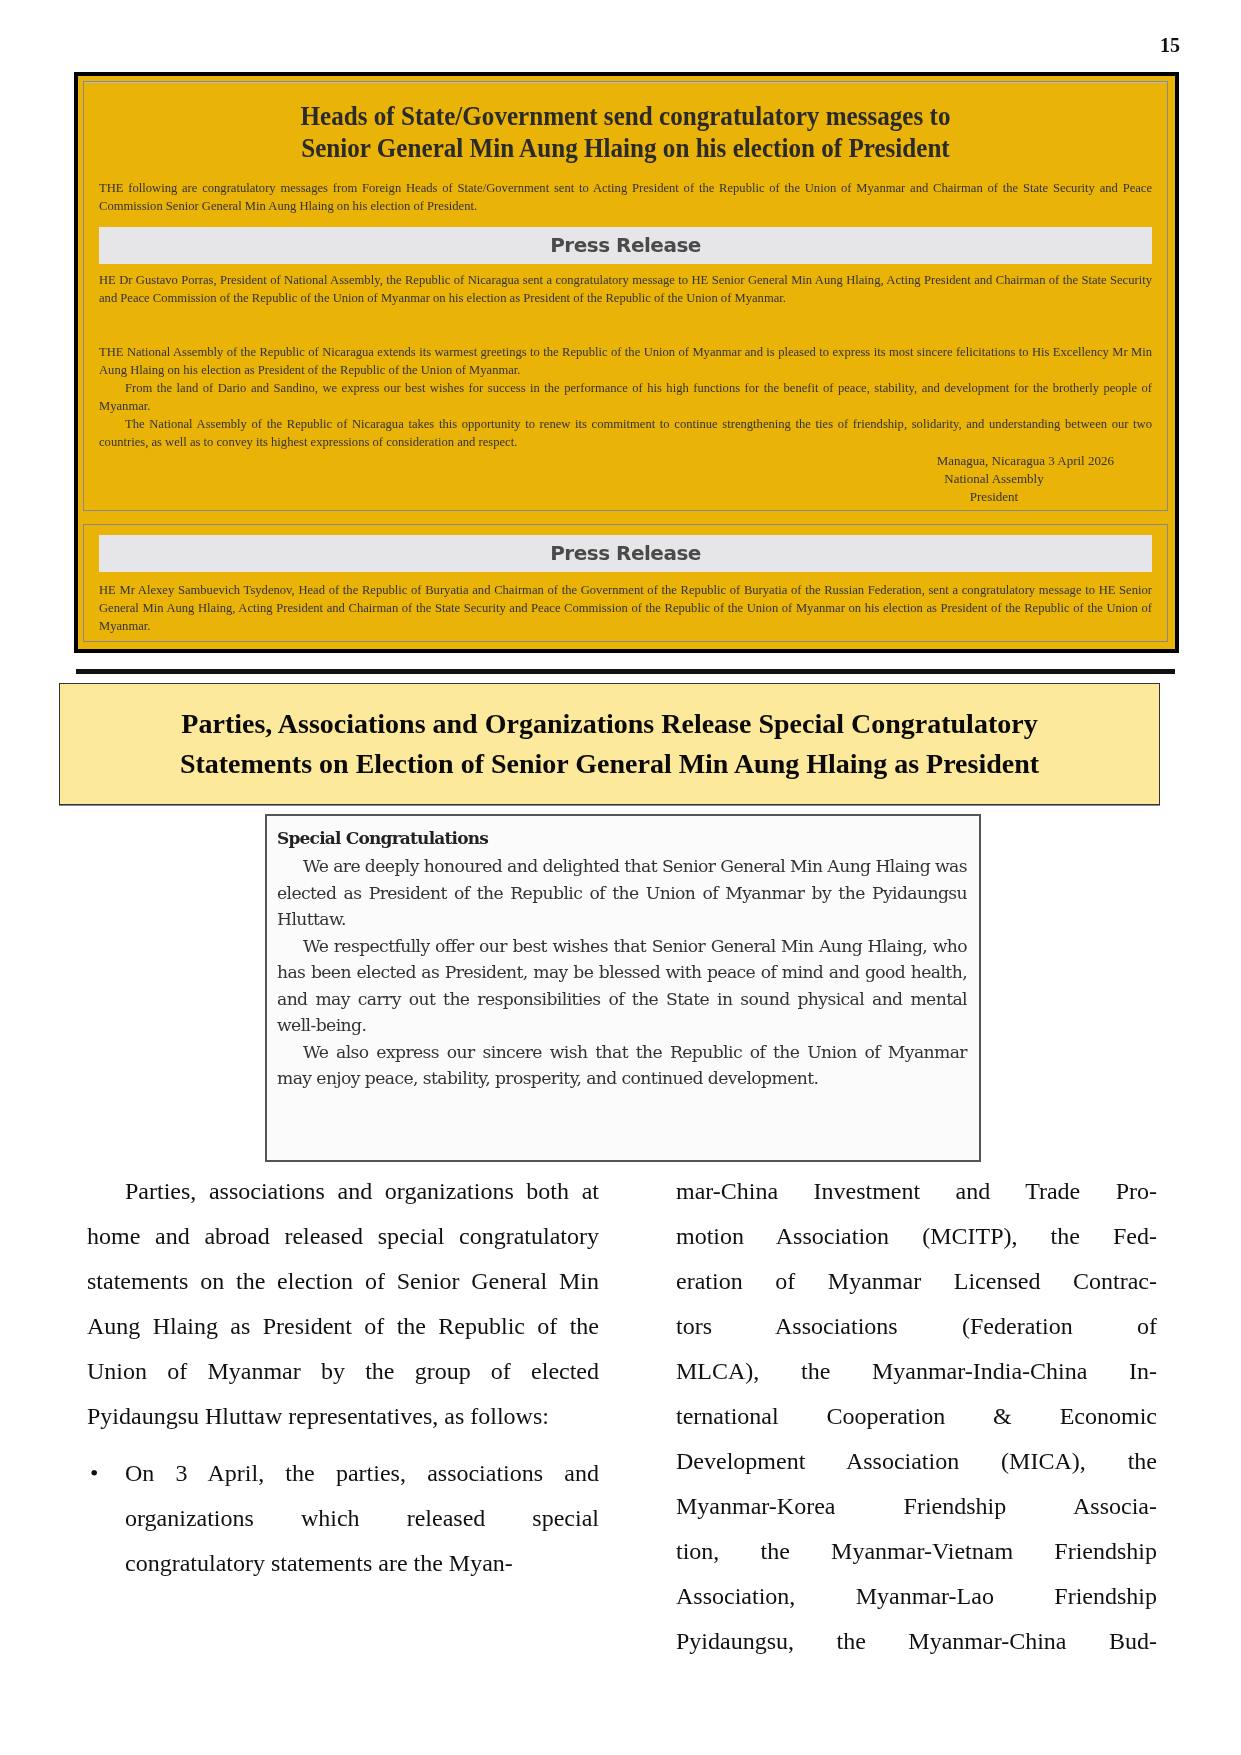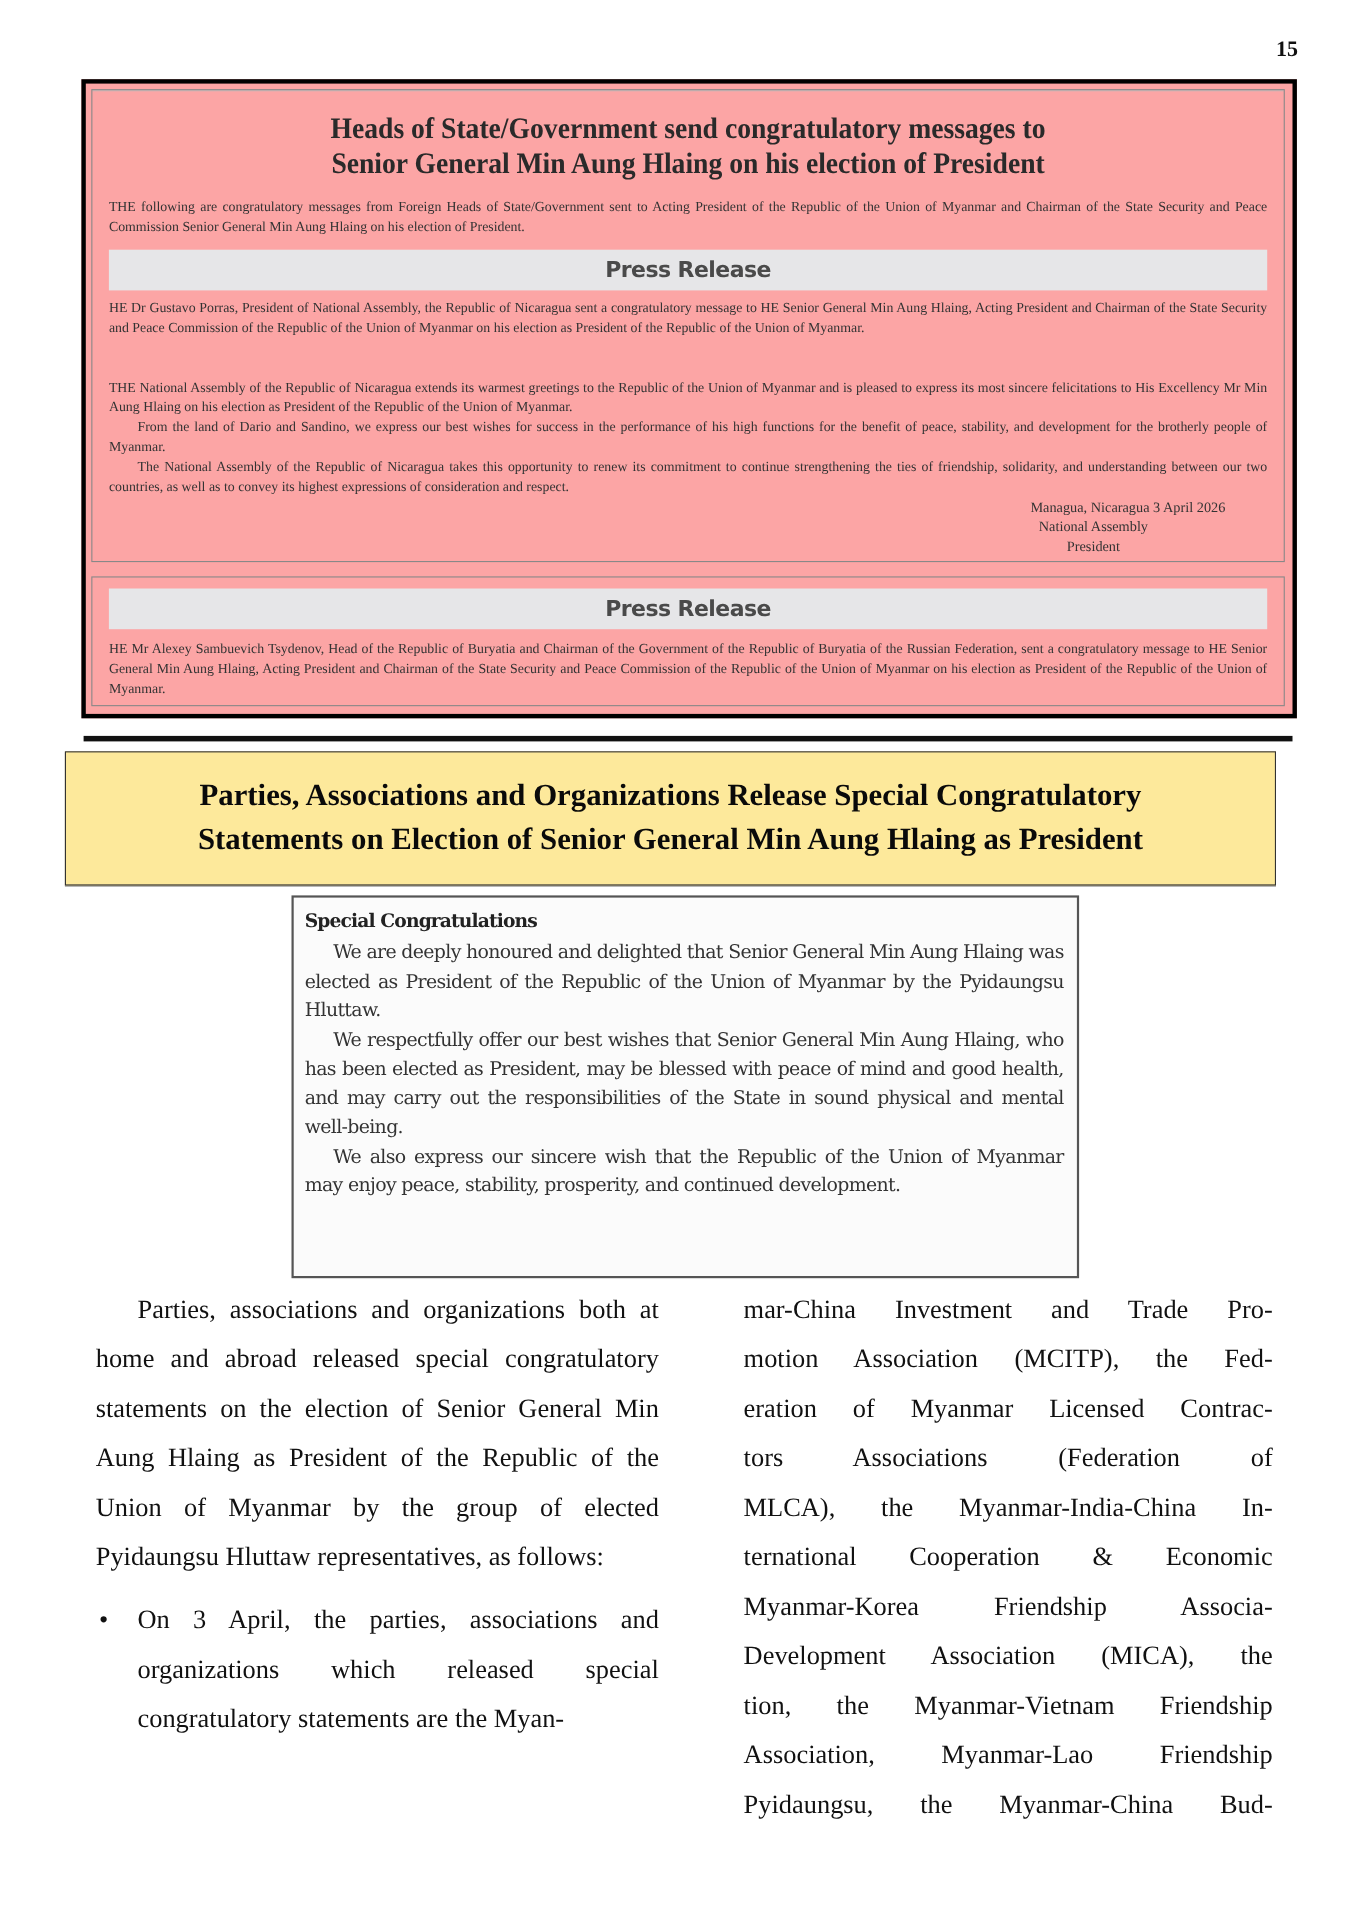--- a/index.html
+++ b/index.html
@@ -5,21 +5,21 @@
   html, body { margin:0; padding:0; background:#ffffff; }
   body { width:1241px; height:1755px; position:relative; overflow:hidden;
          font-family:"Liberation Serif", serif; color:#111; }
   .abs { position:absolute; }
 
   .page-number { left:1140px; top:34px; width:40px; text-align:right;
     font-weight:bold; font-size:20px; }
 
   
   .outer-box { left:74px; top:72px; width:1097px; height:573px;
-    border:4px solid #000; background:#fca5a5; }
+    border:4px solid #000; background:#eab308; }
   .inner-box1 { left:5px; top:5px; width:1083px; height:428px;
     border:1px solid #888; box-shadow: inset 0 1px 0 #bbb; }
   .inner-box2 { left:5px; top:448px; width:1083px; height:116px;
     border:1px solid #888; }
 
   .headline { left:0; top:18px; width:100%; text-align:center;
     font-family:"Liberation Serif", serif; font-weight:bold; font-size:27px;
     line-height:32px; color:#2a2a2a; transform:scaleX(0.93); transform-origin:center; }
   .small { font-family:"Liberation Serif", serif; font-size:12.6px; line-height:18px;
     color:#333; text-align:justify; }
@@ -121,18 +121,18 @@
   </div>
 </div>
 
 <div class="abs col col-right">
   <span class="line">mar-China Investment and Trade Pro-</span>
   <span class="line">motion Association (MCITP), the Fed-</span>
   <span class="line">eration of Myanmar Licensed Contrac-</span>
   <span class="line">tors Associations (Federation of</span>
   <span class="line">MLCA), the Myanmar-India-China In-</span>
   <span class="line">ternational Cooperation &amp; Economic</span>
+  <span class="line">Development Association (MICA), the</span>
   <span class="line">Myanmar-Korea Friendship Associa-</span>
-  <span class="line">Development Association (MICA), the</span>
   <span class="line">tion, the Myanmar-Vietnam Friendship</span>
   <span class="line">Association, Myanmar-Lao Friendship</span>
   <span class="line last">Pyidaungsu, the Myanmar-China Bud-</span>
 </div>
 
 </body></html>

